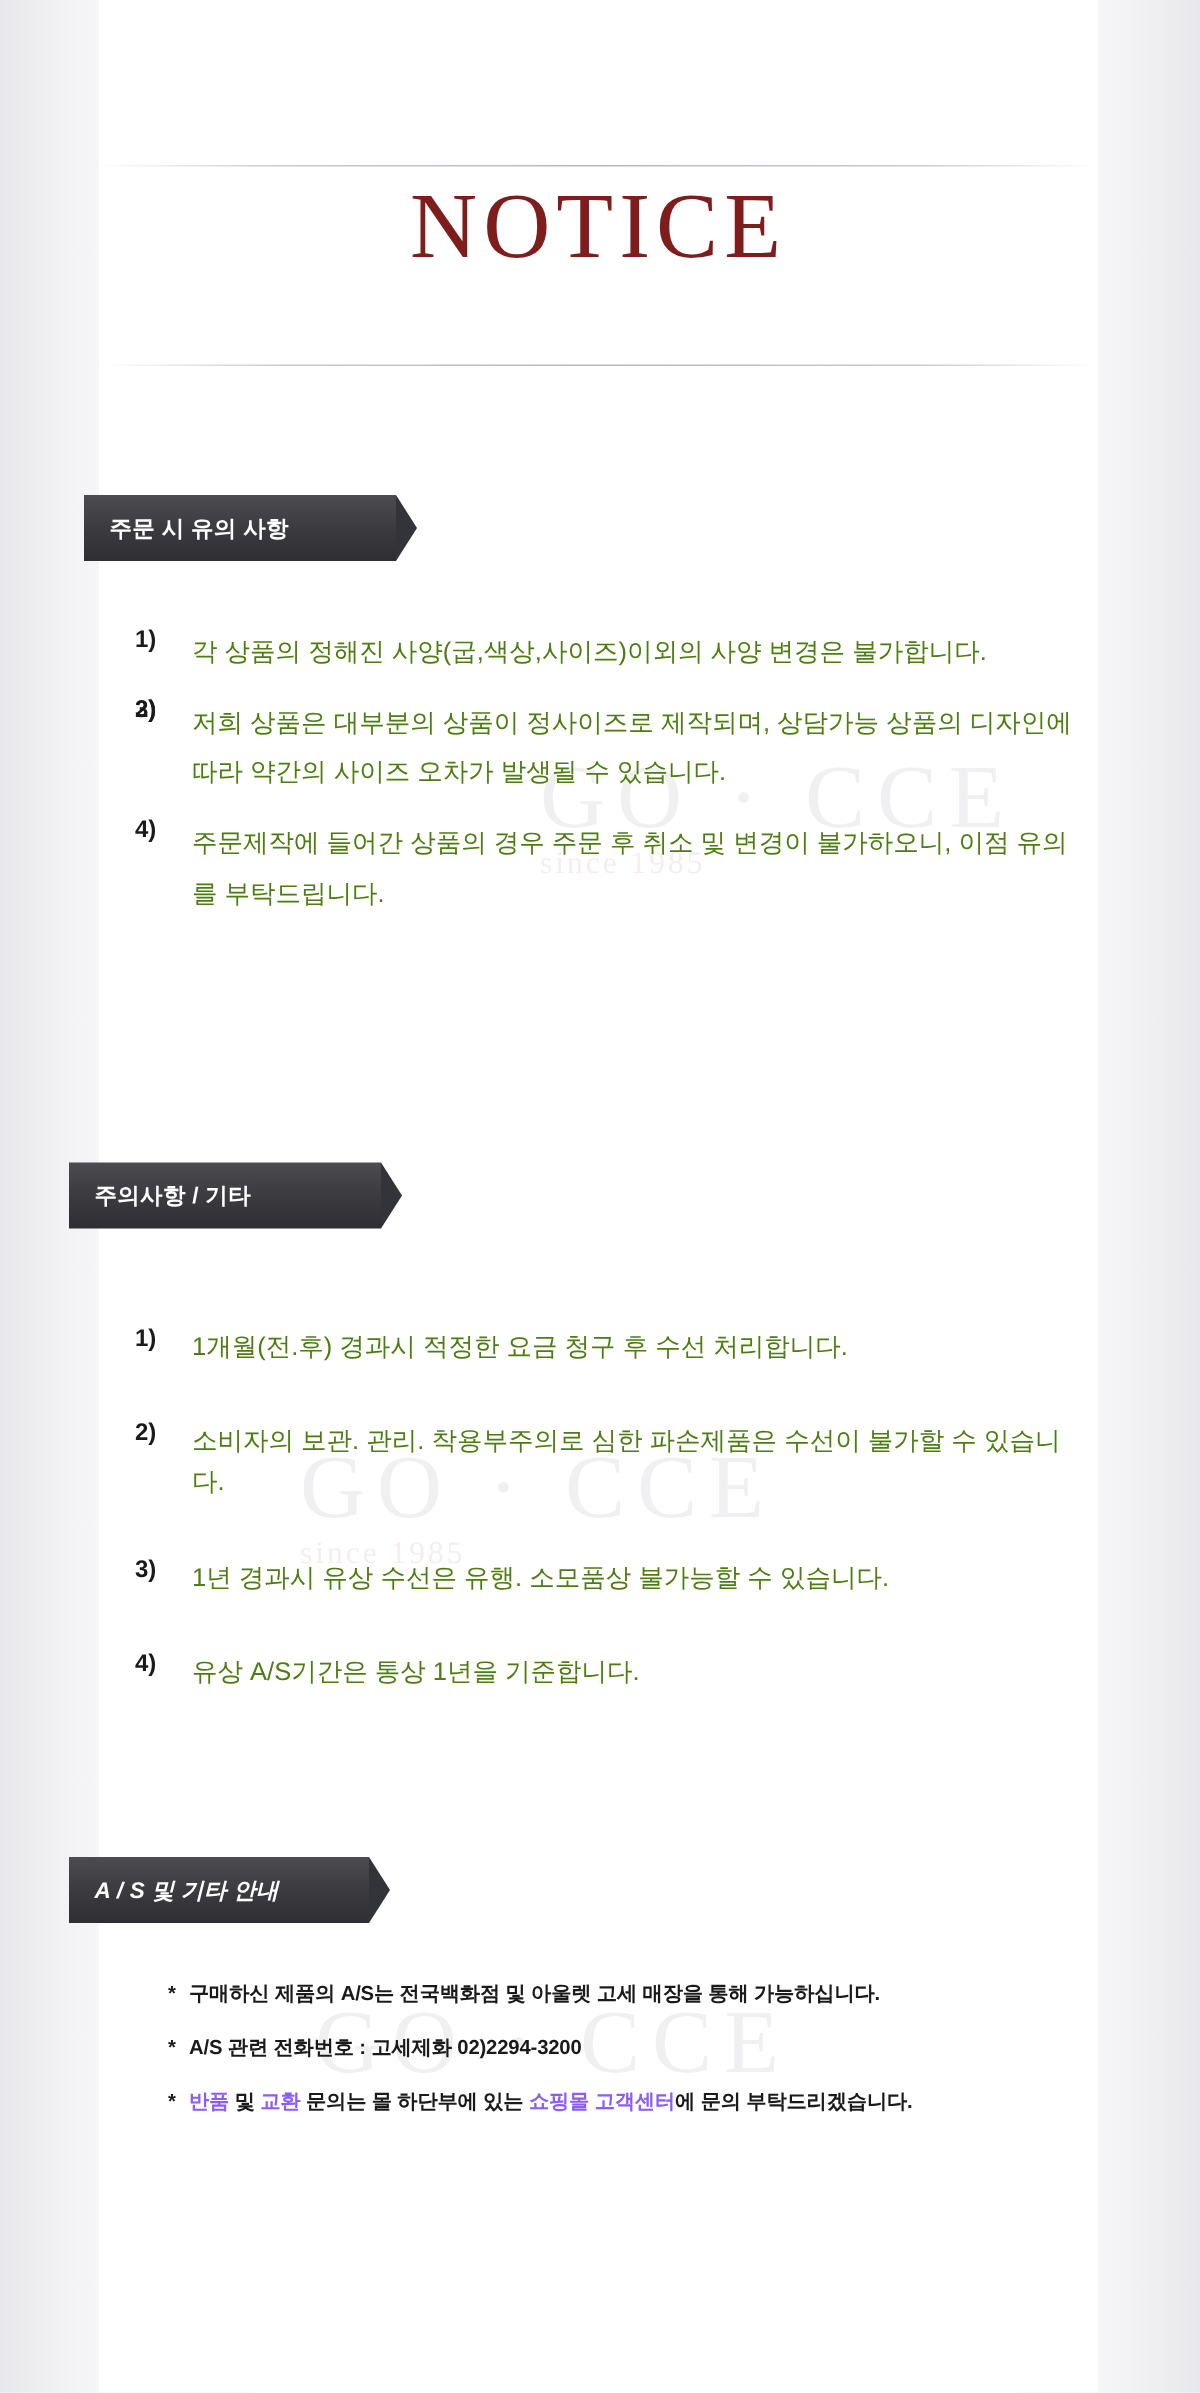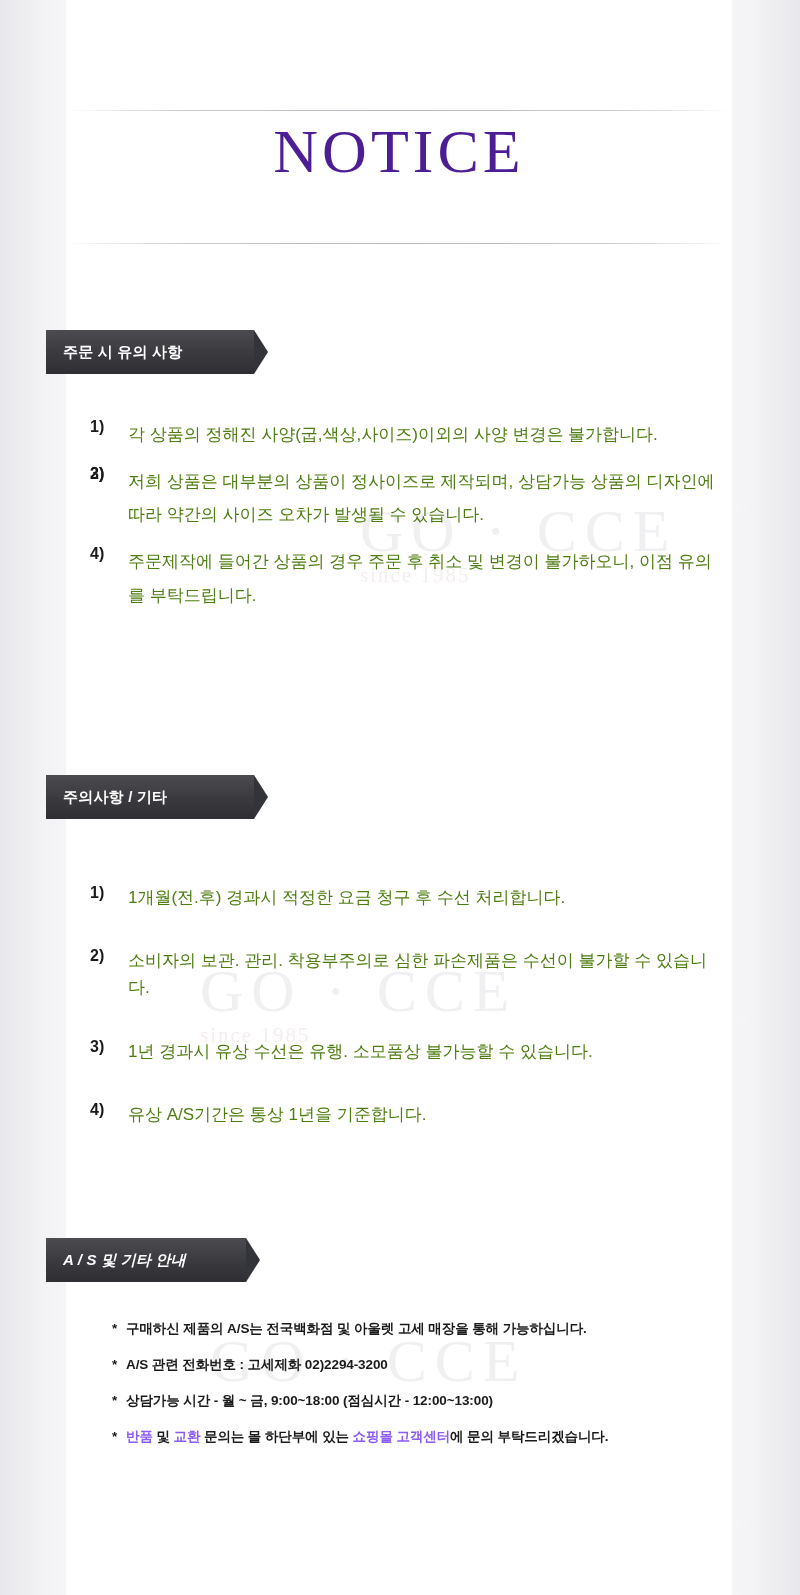--- a/index.html
+++ b/index.html
@@ -49,21 +49,21 @@
     position: absolute;
     left: 66px;
     top: 120px;
     width: 666px;
     text-align: center;
   }
   .title {
     font-family: "Liberation Serif", serif;
     font-size: 62px;
     letter-spacing: 4px;
-    color: #4c1d95;
+    color: #7f1d1d;
     font-weight: 400;
     line-height: 1;
   }
   .rule {
     position: absolute;
     left: 66px;
     width: 666px;
     height: 1px;
     background: linear-gradient(to right, rgba(255,255,255,0) 0%, #c9c9cf 18%, #b8b8c0 50%, #c9c9cf 82%, rgba(255,255,255,0) 100%);
   }
@@ -111,21 +111,21 @@
   .sec-head::after {
     content: "";
     position: absolute;
     right: -14px;
     top: 0;
     width: 0; height: 0;
     border-top: 22px solid transparent;
     border-bottom: 22px solid transparent;
     border-left: 14px solid #33333a;
   }
-  .sec-head.s1 { left: 46px; top: 330px; width: 208px; }
+  .sec-head.s1 { left: 56px; top: 330px; width: 208px; }
   .sec-head.s2 { left: 46px; top: 775px; width: 208px; }
   .sec-head.s3 { left: 46px; top: 1238px; width: 200px; font-style: italic; }
 
   
   .list {
     position: absolute;
   }
   .list.l1 { left: 90px; top: 418px; width: 630px; }
   .list.l2 { left: 90px; top: 884px; width: 630px; }
 
@@ -247,19 +247,16 @@
     <span>A / S 및 기타 안내</span>
   </div>
   <div class="as-list">
     <div class="as-item">
       <span class="star">*</span><span>구매하신 제품의 A/S는 전국백화점 및 아울렛 고세 매장을 통해 가능하십니다.</span>
     </div>
     <div class="as-item">
       <span class="star">*</span><span>A/S 관련 전화번호 : 고세제화 02)2294-3200</span>
     </div>
     <div class="as-item">
-      <span class="star">*</span><span>상담가능 시간 - 월 ~ 금, 9:00~18:00 (점심시간 - 12:00~13:00)</span>
-    </div>
-    <div class="as-item">
       <span class="star hl">*</span><span class="hl">반품</span><span> 및 </span><span class="hl">교환</span><span> 문의는 몰 하단부에 있는 </span><span class="hl">쇼핑몰 고객센터</span><span>에 문의 부탁드리겠습니다.</span>
     </div>
   </div>
 </div>
 
 </body></html>

